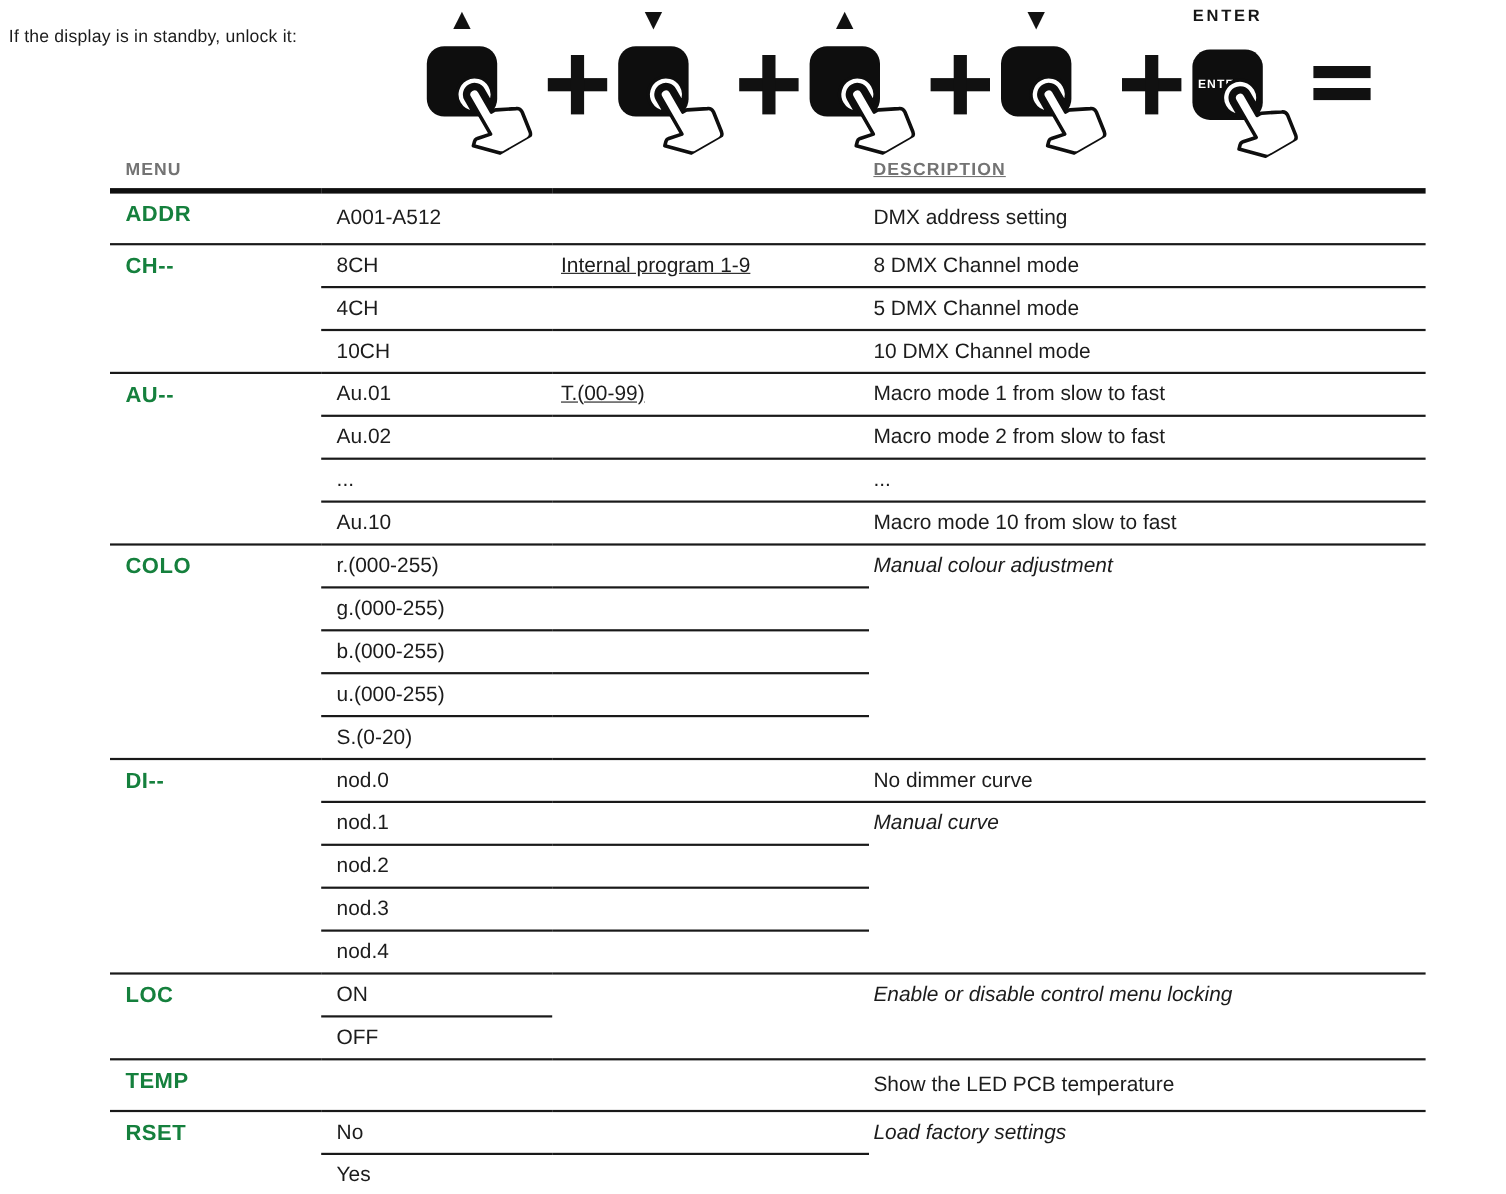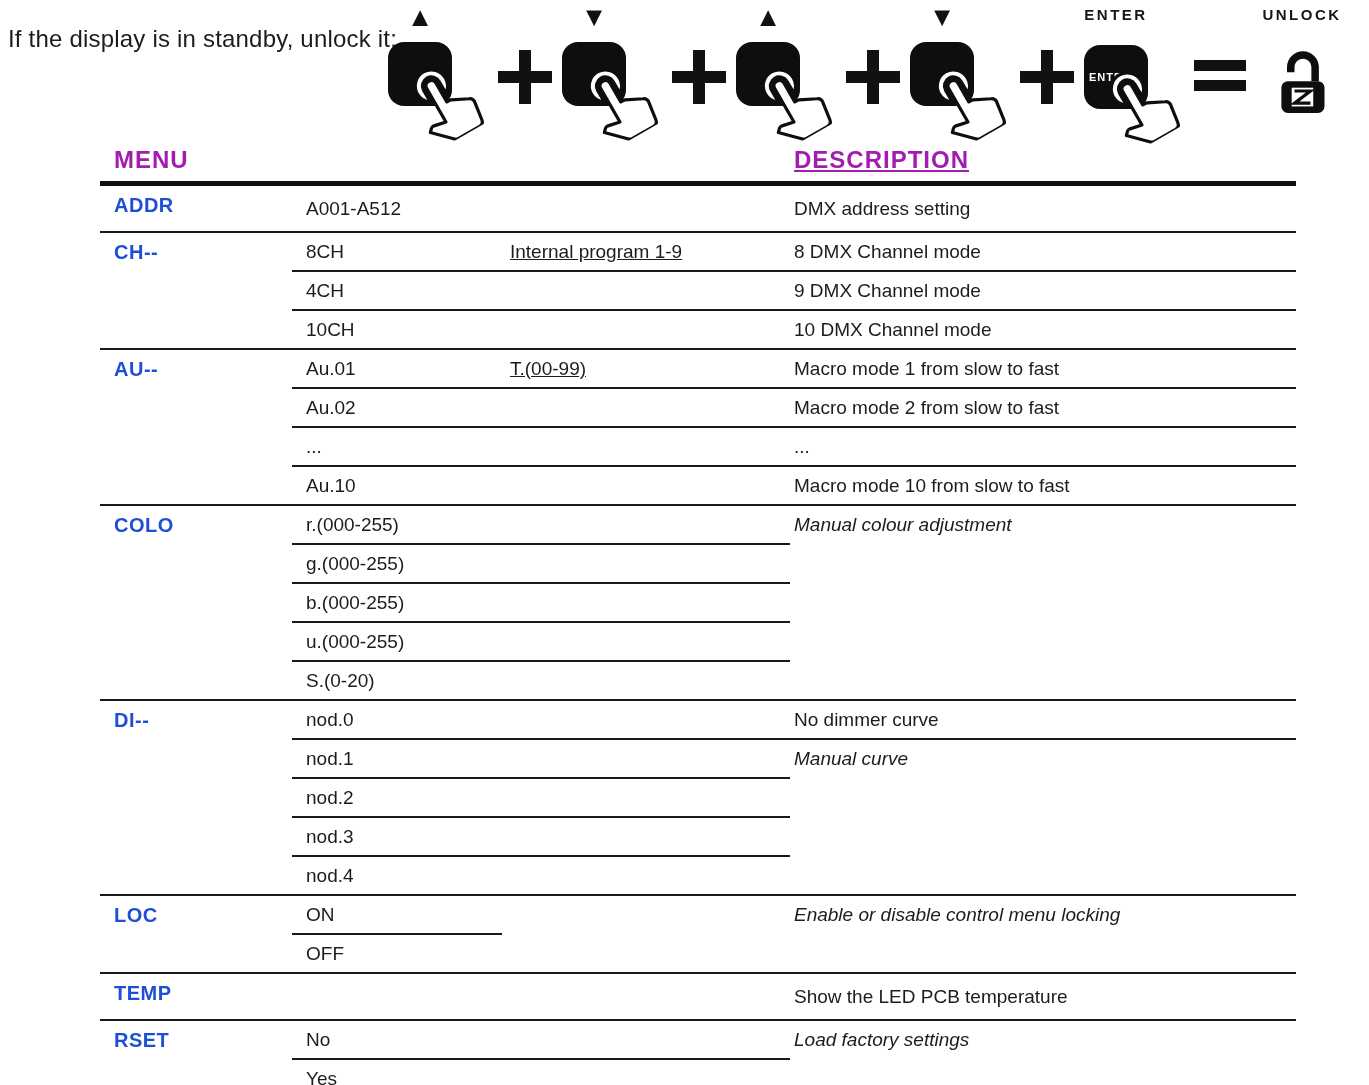--- a/index.html
+++ b/index.html
@@ -1,21 +1,21 @@
 <!DOCTYPE html>
 <html><head>
 <meta charset="utf-8">
 <style>
   html,body{margin:0;padding:0;background:#fff;}
   body{width:1369px;height:1085px;position:relative;overflow:hidden;
        font-family:"Liberation Sans",sans-serif;color:#1c1c1c;}
 
   
   .top{position:relative;height:140px;}
-  .intro{position:absolute;left:8px;top:25px;font-size:24px;letter-spacing:0.2px;}
+  .intro{position:absolute;left:8px;top:25px;font-size:16px;letter-spacing:0.2px;}
   .seq{position:absolute;left:388px;top:2px;display:flex;align-items:flex-start;gap:10px;}
   .kg{display:flex;flex-direction:column;flex:none;}
   .klabel{width:64px;height:38px;display:flex;justify-content:center;align-items:flex-start;
           font-size:27px;line-height:30px;color:#111;}
   .klabel.txt{font-size:15px;font-weight:700;letter-spacing:2.5px;line-height:20px;
               padding-top:3px;white-space:nowrap;color:#161616;}
   .kwrap{position:relative;width:100px;height:104px;}
   .kbtn{position:absolute;left:0;top:2px;width:64px;height:64px;background:#0e0e0e;border-radius:16px;}
   .btxt{position:absolute;left:5px;right:4px;top:26px;text-align:left;color:#fff;
         font-size:11px;font-weight:700;letter-spacing:1px;}
@@ -30,26 +30,26 @@
   .equals::after{bottom:0;}
   .lockg .klabel{width:92px;}
   .padlock{margin-top:2px;margin-left:16px;}
 
   
   .menu-table{border-collapse:collapse;table-layout:fixed;margin-left:100px;width:1196px;}
   .menu-table col.c1{width:192px;}
   .menu-table col.c2{width:210px;}
   .menu-table col.c3{width:288px;}
   .menu-table col.c4{width:506px;}
-  .menu-table th{font-size:24px;font-weight:700;text-align:left;letter-spacing:1px;
-                 padding:6px 0 7px 14px;border-bottom:5px solid #0f0f0f;color:#a21caf;}
+  .menu-table th{font-size:16px;font-weight:700;text-align:left;letter-spacing:1px;
+                 padding:6px 0 7px 14px;border-bottom:5px solid #0f0f0f;color:#737373;}
   .menu-table th.desc-h{padding-left:4px;text-decoration:underline;}
   .menu-table td{height:37px;font-size:19px;padding:0 4px 0 14px;vertical-align:middle;
                  white-space:nowrap;overflow:hidden;}
-  td.menu{font-weight:700;font-size:20px;letter-spacing:0.5px;vertical-align:top;padding-top:8px;color:#1d4ed8;}
+  td.menu{font-weight:700;font-size:20px;letter-spacing:0.5px;vertical-align:top;padding-top:8px;color:#15803d;}
   td.desc{padding-left:4px;}
   td.par{padding-left:8px;text-decoration:underline;}
   td.vtop{vertical-align:top;padding-top:8px;font-style:italic;}
   .hb{border-bottom:2px solid #191919;}
 </style>
 </head>
 <body>
 
 <div class="top">
   <div class="intro">If the display is in standby, unlock it:</div>
@@ -111,29 +111,20 @@
           <span class="btxt">ENTER</span>
         </div>
         <svg class="hand" width="86" height="86" viewBox="0 0 24 24">
           <path fill="#fff" stroke="#0e0e0e" stroke-width="0.9" stroke-linejoin="round" d="M9 11.24V7.5C9 6.12 10.12 5 11.5 5S14 6.12 14 7.5v3.74c1.21-.81 2-2.18 2-3.74C16 5.01 13.99 3 11.5 3S7 5.01 7 7.5c0 1.56.79 2.93 2 3.74zm9.84 4.63l-4.54-2.26c-.17-.07-.35-.11-.54-.11H13v-6c0-.83-.67-1.5-1.5-1.5S10 6.67 10 7.5v10.74l-3.43-.72c-.08-.01-.15-.03-.24-.03-.31 0-.59.13-.79.33l-.79.8 4.94 4.94c.27.27.65.44 1.06.44h6.79c.75 0 1.33-.55 1.44-1.28l.75-5.27c.01-.07.02-.14.02-.2 0-.62-.38-1.16-.91-1.38z"></path>
         </svg>
       </div>
     </div>
 
     <div class="equals"></div>
 
-    <div class="kg lockg">
-      <div class="klabel txt">UNLOCK</div>
-      <svg class="padlock" width="60" height="76" viewBox="0 0 64 76">
-        <path fill="#0e0e0e" d="M33,4 c-9.4,0 -17,7.6 -17,17 v5.5 h8 V21 c0,-5 4,-9 9,-9 c5,0 9,4 9,9 v15 h8 V21 c0,-9.4 -7.6,-17 -17,-17 z"></path>
-        <rect x="10" y="36" width="46" height="34" rx="7" fill="#0e0e0e"></rect>
-        <rect x="21" y="43" width="23" height="20" fill="#ffffff"></rect>
-        <path d="M24,46.5 h17 l-17,13 h17" fill="none" stroke="#0e0e0e" stroke-width="3.4"></path>
-      </svg>
-    </div>
 
   </div>
 </div>
 
 <table class="menu-table">
   <colgroup>
       <col class="c1">
       <col class="c2">
       <col class="c3">
       <col class="c4">
@@ -157,21 +148,21 @@
 
     <tr>
       <td class="menu hb" rowspan="3">CH--</td>
       <td class="val hb">8CH</td>
       <td class="par hb">Internal program 1-9</td>
       <td class="desc hb">8 DMX Channel mode</td>
     </tr>
     <tr>
       <td class="val hb">4CH</td>
       <td class="par hb"></td>
-      <td class="desc hb">9 DMX Channel mode</td>
+      <td class="desc hb">5 DMX Channel mode</td>
     </tr>
     <tr>
       <td class="val hb">10CH</td>
       <td class="par hb"></td>
       <td class="desc hb">10 DMX Channel mode</td>
     </tr>
 
     <tr>
       <td class="menu hb" rowspan="4">AU--</td>
       <td class="val hb">Au.01</td>

